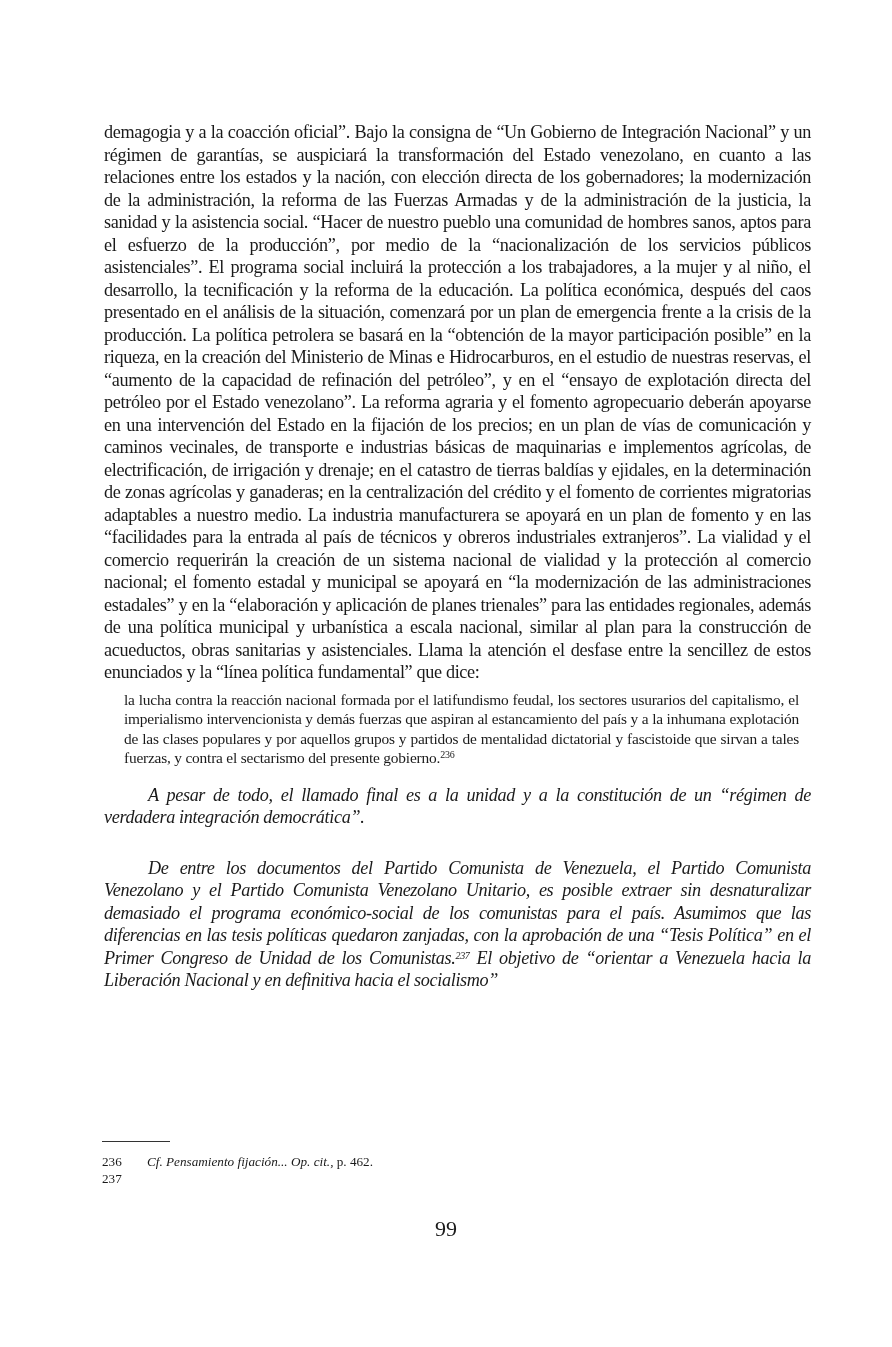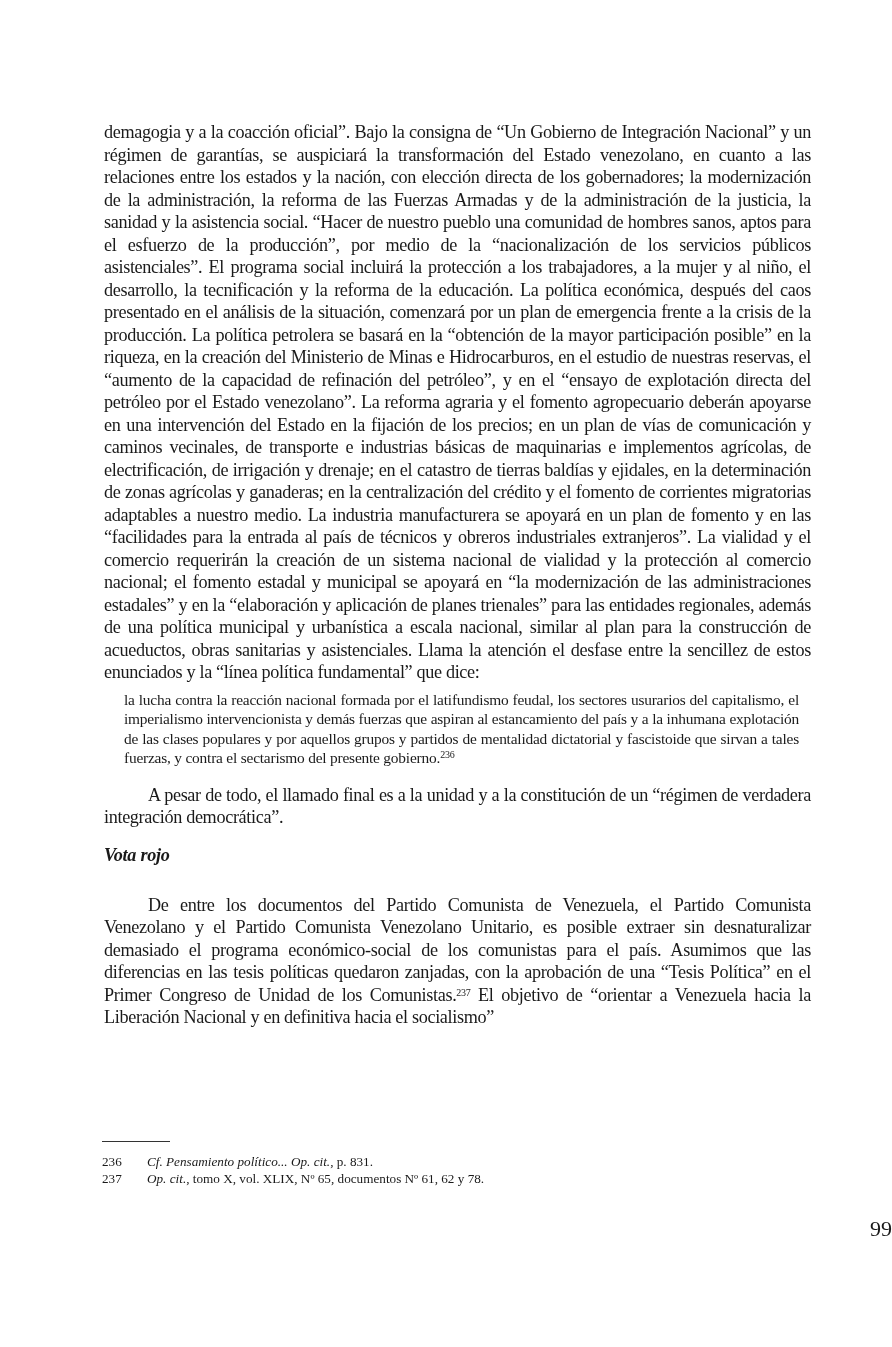--- a/index.html
+++ b/index.html
@@ -21,21 +21,21 @@
       top: 121px;
       width: 707px;
     }
     .body-para {
       font-size: 18.2px;
       line-height: 22.5px;
       text-align: justify;
       margin: 0;
       letter-spacing: -0.35px;
     }
-    .indent { text-indent: 44px; }
+    .indent { text-indent: 44px; font-style: italic; }
     .blockquote {
       margin: 6px 12px 0 20px;
       font-size: 15.4px;
       line-height: 19.6px;
       text-align: justify;
       letter-spacing: -0.2px;
     }
     .sup {
       font-size: 10px;
       vertical-align: 5px;
@@ -67,45 +67,43 @@
       line-height: 17px;
     }
     .footnote { display: flex; }
     .fn-num { width: 45px; flex: 0 0 45px; }
     .fn-text em { font-style: italic; }
     .page-number {
       position: absolute;
       left: 0;
       width: 892px;
       top: 1216px;
-      text-align: right;
+      text-align: center;
       font-size: 22px;
     }
   </style>
 </head>
 <body>
 
 <div class="page">
   <p class="body-para">demagogia y a la coacción oficial”. Bajo la consigna de “Un Gobierno de Integración Nacional” y un régimen de garantías, se auspiciará la transformación del Estado venezolano, en cuanto a las relaciones entre los estados y la nación, con elección directa de los gobernadores; la modernización de la administración, la reforma de las Fuerzas Armadas y de la administración de la justicia, la sanidad y la asistencia social. “Hacer de nuestro pueblo una comunidad de hombres sanos, aptos para el esfuerzo de la producción”, por medio de la “nacionalización de los servicios públicos asistenciales”. El programa social incluirá la protección a los trabajadores, a la mujer y al niño, el desarrollo, la tecnificación y la reforma de la educación. La política económica, después del caos presentado en el análisis de la situación, comenzará por un plan de emergencia frente a la crisis de la producción. La política petrolera se basará en la “obtención de la mayor participación posible” en la riqueza, en la creación del Ministerio de Minas e Hidrocarburos, en el estudio de nuestras reservas, el “aumento de la capacidad de refinación del petróleo”, y en el “ensayo de explotación directa del petróleo por el Estado venezolano”. La reforma agraria y el fomento agropecuario deberán apoyarse en una intervención del Estado en la fijación de los precios; en un plan de vías de comunicación y caminos vecinales, de transporte e industrias básicas de maquinarias e implementos agrícolas, de electrificación, de irrigación y drenaje; en el catastro de tierras baldías y ejidales, en la determinación de zonas agrícolas y ganaderas; en la centralización del crédito y el fomento de corrientes migratorias adaptables a nuestro medio. La industria manufacturera se apoyará en un plan de fomento y en las “facilidades para la entrada al país de técnicos y obreros industriales extranjeros”. La vialidad y el comercio requerirán la creación de un sistema nacional de vialidad y la protección al comercio nacional; el fomento estadal y municipal se apoyará en “la modernización de las administraciones estadales” y en la “elaboración y aplicación de planes trienales” para las entidades regionales, además de una política municipal y urbanística a escala nacional, similar al plan para la construcción de acueductos, obras sanitarias y asistenciales. Llama la atención el desfase entre la sencillez de estos enunciados y la “línea política fundamental” que dice:</p>
 
   <p class="blockquote"><span>la lucha contra la reacción nacional formada por el latifundismo feudal, los sectores usurarios del capitalismo, el imperialismo intervencionista y demás fuerzas que aspiran al estancamiento del país y a la inhumana explotación de las clases populares y por aquellos grupos y partidos de mentalidad dictatorial y fascistoide que sirvan a tales fuerzas, y contra el sectarismo del presente gobierno.</span><span class="sup">236</span></p>
 
   <p class="body-para indent after-quote">A pesar de todo, el llamado final es a la unidad y a la constitución de un “régimen de verdadera integración democrática”.</p>
 
-  <h3 class="section-heading">Vota rojo</h3>
 
   <p class="body-para indent section-para"><span>De entre los documentos del Partido Comunista de Venezuela, el Partido Comunista Venezolano y el Partido Comunista Venezolano Unitario, es posible extraer sin desnaturalizar demasiado el programa económico-social de los comunistas para el país. Asumimos que las diferencias en las tesis políticas quedaron zanjadas, con la aprobación de una “Tesis Política” en el Primer Congreso de Unidad de los Comunistas.</span><span class="sup">237</span><span> El objetivo de “orientar a Venezuela hacia la Liberación Nacional y en definitiva hacia el socialismo”</span></p>
 </div>
 
 <div class="footnote-rule"></div>
 
 <div class="footnotes">
   <div class="footnote">
     <span class="fn-num">236</span>
-    <span class="fn-text"><em>Cf. Pensamiento político... Op. cit.</em><span>, p. 831.</span></span>
+    <span class="fn-text"><em>Cf. Pensamiento fijación... Op. cit.</em><span>, p. 462.</span></span>
   </div>
   <div class="footnote">
     <span class="fn-num">237</span>
-    <span class="fn-text"><em>Op. cit.</em><span>, tomo X, vol. XLIX, Nº 65, documentos Nº 61, 62 y 78.</span></span>
   </div>
 </div>
 
 <div class="page-number">99</div>
 
 </body></html>

